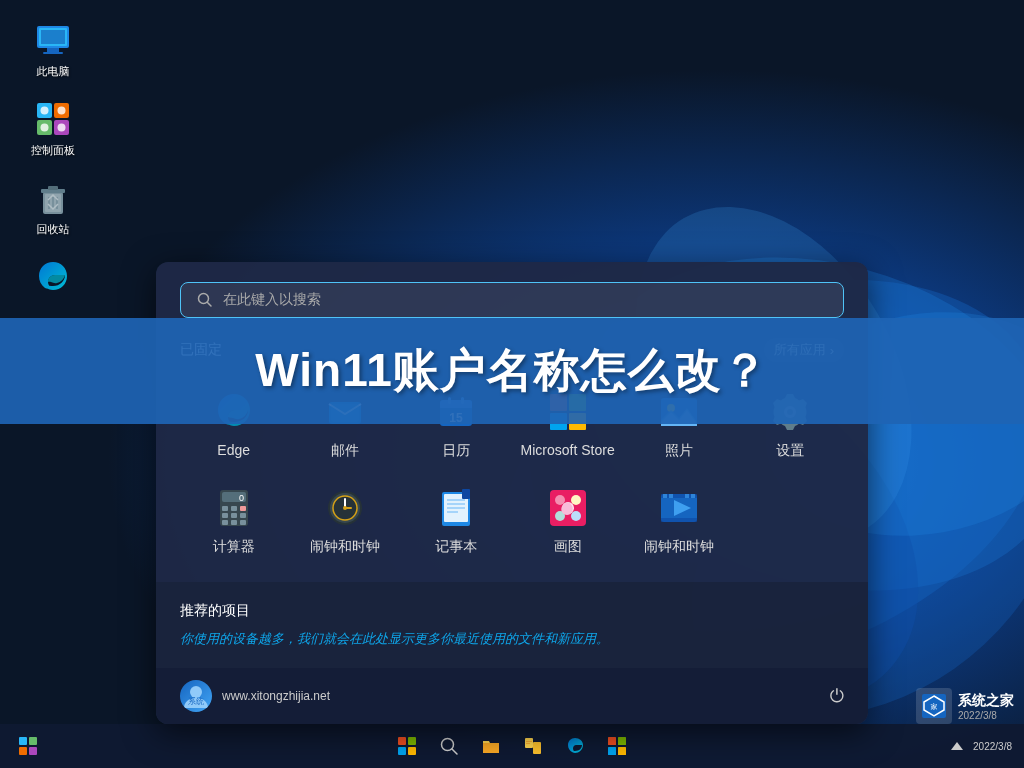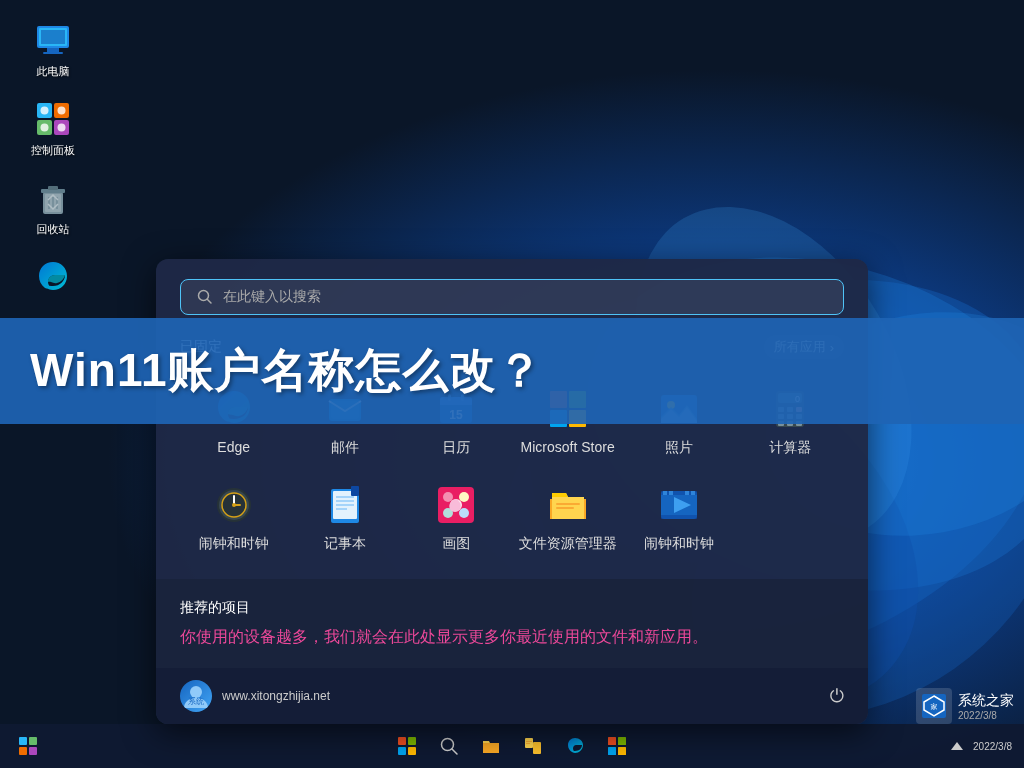--- a/index.html
+++ b/index.html
@@ -199,20 +199,21 @@
 
     
     .banner {
       position: absolute;
       top: 318px;
       left: 0;
       width: 100%;
       background: rgba(30, 100, 180, 0.92);
       padding: 22px 30px;
       z-index: 300;
+      text-align: center;
     }
 
     .banner-text {
       color: #fff;
       font-size: 46px;
       font-weight: 900;
       text-shadow: 2px 2px 4px rgba(0,0,0,0.4);
       letter-spacing: 1px;
     }
 
@@ -224,22 +225,23 @@
     }
 
     .rec-title {
       color: #fff;
       font-size: 14px;
       font-weight: 500;
       margin-bottom: 10px;
     }
 
     .rec-desc {
-      color: #ec4899;
-      font-size: 16px;
+      color: #0ea5e9;
+      font-size: 13px;
+      font-style: italic;
     }
 
     
     .start-menu-footer {
       background: rgba(20, 30, 55, 0.98);
       padding: 12px 24px;
       display: flex;
       align-items: center;
       justify-content: space-between;
     }
@@ -459,20 +461,31 @@
             <svg width="44" height="44" viewBox="0 0 44 44" xmlns="http://www.w3.org/2000/svg">
               <rect x="4" y="8" width="36" height="28" rx="3" fill="#1976d2"></rect>
               <circle cx="14" cy="18" r="4" fill="#ffeb3b" opacity="0.9"></circle>
               <path d="M4 30 L14 20 L22 28 L30 18 L40 32 L40 36 L4 36Z" fill="#42a5f5" opacity="0.8"></path>
               <path d="M4 32 L14 22 L22 30 L30 20 L40 34 L40 36 L4 36Z" fill="#64b5f6"></path>
             </svg>
           </div>
           <span class="app-label">照片</span>
         </div>
 
+        <div class="app-item">
+          <div class="app-icon-wrap">
+            <svg width="44" height="44" viewBox="0 0 44 44" xmlns="http://www.w3.org/2000/svg">
+              <path d="M22 14 A8 8 0 1 1 21.99 14Z" fill="none" stroke="#90a4ae" stroke-width="0"></path>
+              <path d="M17 8 L19 4 L25 4 L27 8 C28.5 8.5 30 9.5 31 10.5 L35 9 L39 13 L37.5 17 C38 18.5 38.5 20 38.5 22 C38.5 24 38 25.5 37.5 27 L39 31 L35 35 L31 33.5 C30 34.5 28.5 35.5 27 36 L25 40 L19 40 L17 36 C15.5 35.5 14 34.5 13 33.5 L9 35 L5 31 L6.5 27 C6 25.5 5.5 24 5.5 22 C5.5 20 6 18.5 6.5 17 L5 13 L9 9 L13 10.5 C14 9.5 15.5 8.5 17 8Z" fill="#607d8b"></path>
+              <circle cx="22" cy="22" r="6" fill="#90a4ae"></circle>
+              <circle cx="22" cy="22" r="3" fill="#607d8b"></circle>
+            </svg>
+          </div>
+          <span class="app-label">设置</span>
+        </div>
 
         <div class="app-item">
           <div class="app-icon-wrap">
             <svg width="44" height="44" viewBox="0 0 44 44" xmlns="http://www.w3.org/2000/svg">
               <rect x="8" y="4" width="28" height="36" rx="3" fill="#37474f"></rect>
               <rect x="10" y="6" width="24" height="10" rx="2" fill="#546e7a"></rect>
               <text x="32" y="15" text-anchor="end" fill="white" font-size="9">0</text>
               <rect x="10" y="20" width="6" height="5" rx="1" fill="#78909c"></rect>
               <rect x="19" y="20" width="6" height="5" rx="1" fill="#78909c"></rect>
               <rect x="28" y="20" width="6" height="5" rx="1" fill="#ef9a9a"></rect>
@@ -524,34 +537,20 @@
               <circle cx="30" cy="14" r="5" fill="#fff9c4"></circle>
               <circle cx="14" cy="30" r="5" fill="#b2dfdb"></circle>
               <circle cx="30" cy="30" r="5" fill="#bbdefb"></circle>
               <circle cx="22" cy="22" r="6" fill="#fff" opacity="0.9"></circle>
               <path d="M22 16 C26 18 28 22 26 26 C24 30 18 30 16 26 C14 22 16 18 22 16Z" fill="#f8bbd9"></path>
             </svg>
           </div>
           <span class="app-label">画图</span>
         </div>
 
-        <div class="app-item">
-          <div class="app-icon-wrap">
-            <svg width="44" height="44" viewBox="0 0 44 44" xmlns="http://www.w3.org/2000/svg">
-              <path d="M6 14 L6 36 L38 36 L38 14 Z" fill="#f9a825"></path>
-              <path d="M4 16 L40 16 L40 36 L4 36 Z" fill="#fbc02d"></path>
-              <path d="M4 16 L4 36 L40 36 L40 16 Z" fill="#f9a825"></path>
-              <path d="M6 10 L20 10 L22 14 L38 14 L38 36 L6 36 Z" fill="#ffd54f"></path>
-              <path d="M6 10 L20 10 L22 14 L6 14 Z" fill="#ffcc02"></path>
-              <rect x="10" y="20" width="24" height="2" rx="1" fill="#f57f17" opacity="0.5"></rect>
-              <rect x="10" y="24" width="18" height="2" rx="1" fill="#f57f17" opacity="0.5"></rect>
-            </svg>
-          </div>
-          <span class="app-label">文件资源管理器</span>
-        </div>
 
         <div class="app-item">
           <div class="app-icon-wrap">
             <svg width="44" height="44" viewBox="0 0 44 44" xmlns="http://www.w3.org/2000/svg">
               <rect x="4" y="8" width="36" height="28" rx="3" fill="#1565c0"></rect>
               <polygon points="17,14 34,22 17,30" fill="#42a5f5" opacity="0.9"></polygon>
               <rect x="4" y="8" width="36" height="4" fill="#0d47a1" opacity="0.6"></rect>
               <rect x="4" y="32" width="36" height="4" fill="#0d47a1" opacity="0.6"></rect>
               <rect x="6" y="8" width="4" height="4" fill="#42a5f5" opacity="0.6"></rect>
               <rect x="12" y="8" width="4" height="4" fill="#42a5f5" opacity="0.6"></rect>
@@ -671,19 +670,19 @@
   <div class="watermark">
     <div style="display:flex;align-items:center;gap:6px;">
       <div style="width:36px;height:36px;background:rgba(255,255,255,0.15);border-radius:4px;display:flex;align-items:center;justify-content:center;">
         <svg width="28" height="28" viewBox="0 0 28 28" xmlns="http://www.w3.org/2000/svg">
           <rect x="2" y="2" width="24" height="24" rx="2" fill="#1565c0"></rect>
           <path d="M14 4 L24 10 L24 18 L14 24 L4 18 L4 10 Z" fill="none" stroke="#fff" stroke-width="1.5"></path>
           <text x="14" y="17" text-anchor="middle" fill="white" font-size="7">家</text>
         </svg>
       </div>
       <div>
-        <div style="color:#fff;font-size:14px;font-weight:normal;">系统之家</div>
+        <div style="color:#fff;font-size:14px;font-weight:bold;">系统之家</div>
         <div style="color:#aaa;font-size:10px;">2022/3/8</div>
       </div>
     </div>
   </div>
 
 </div>
 
 </body></html>

